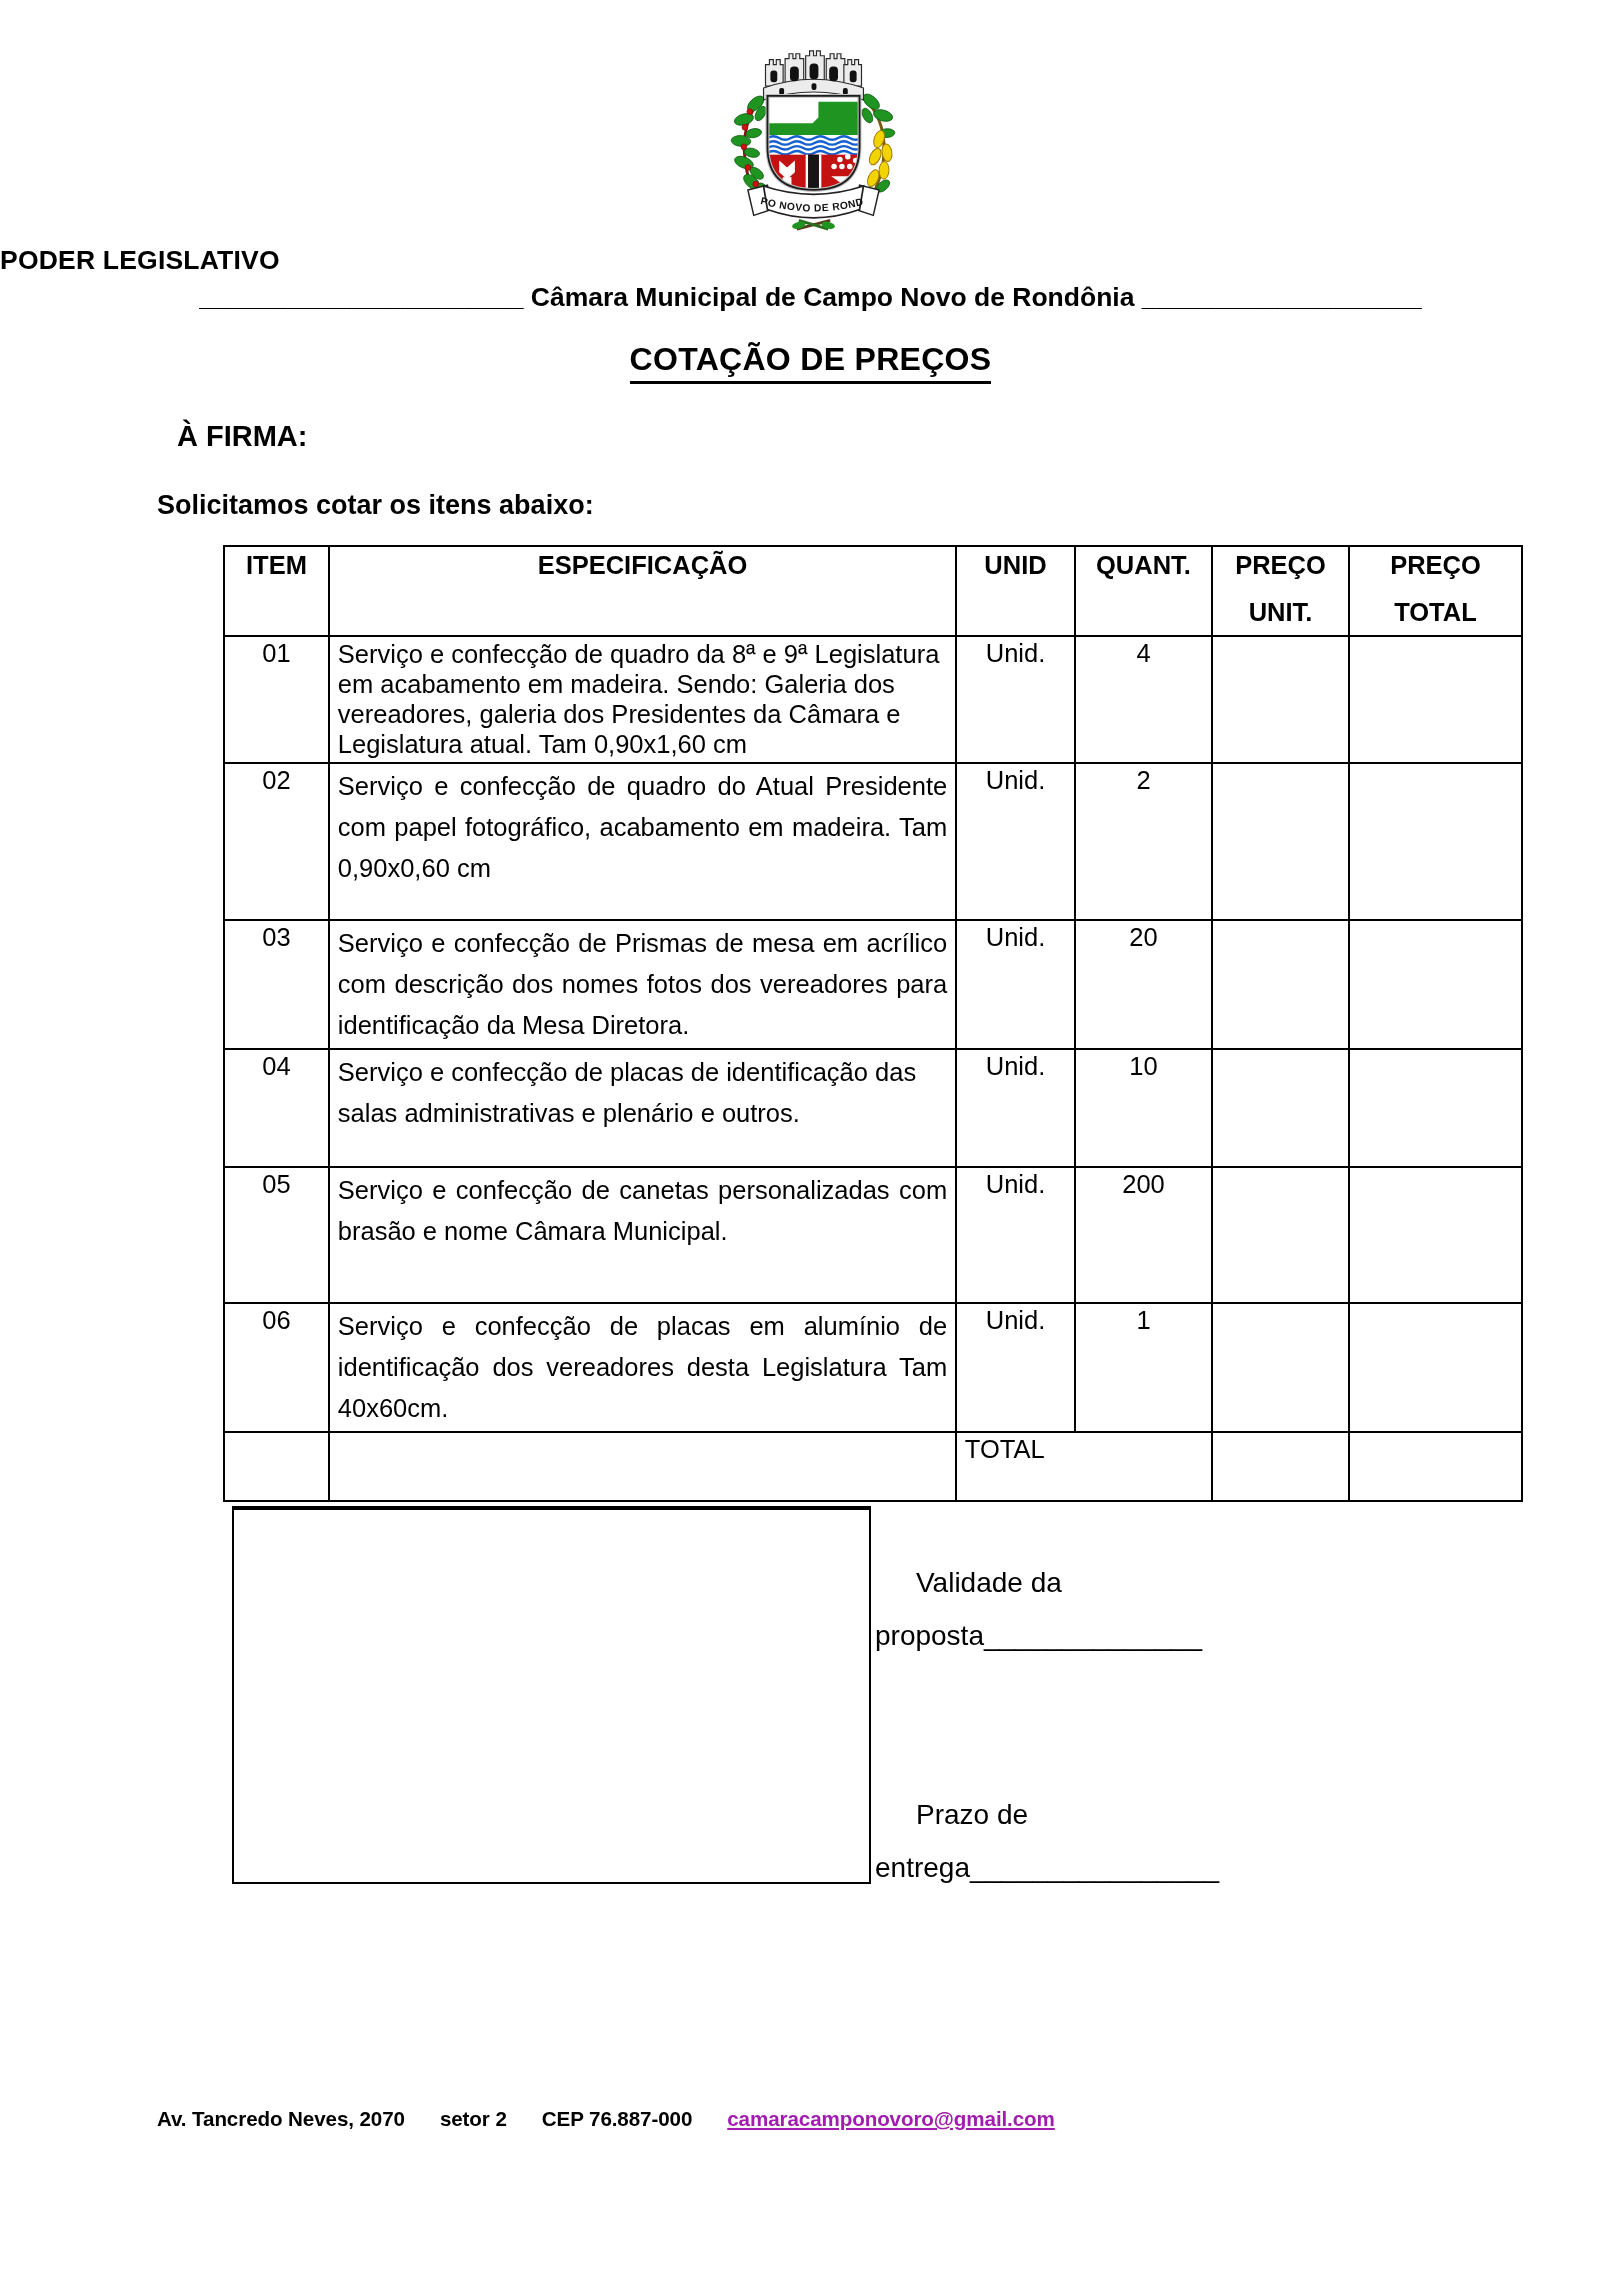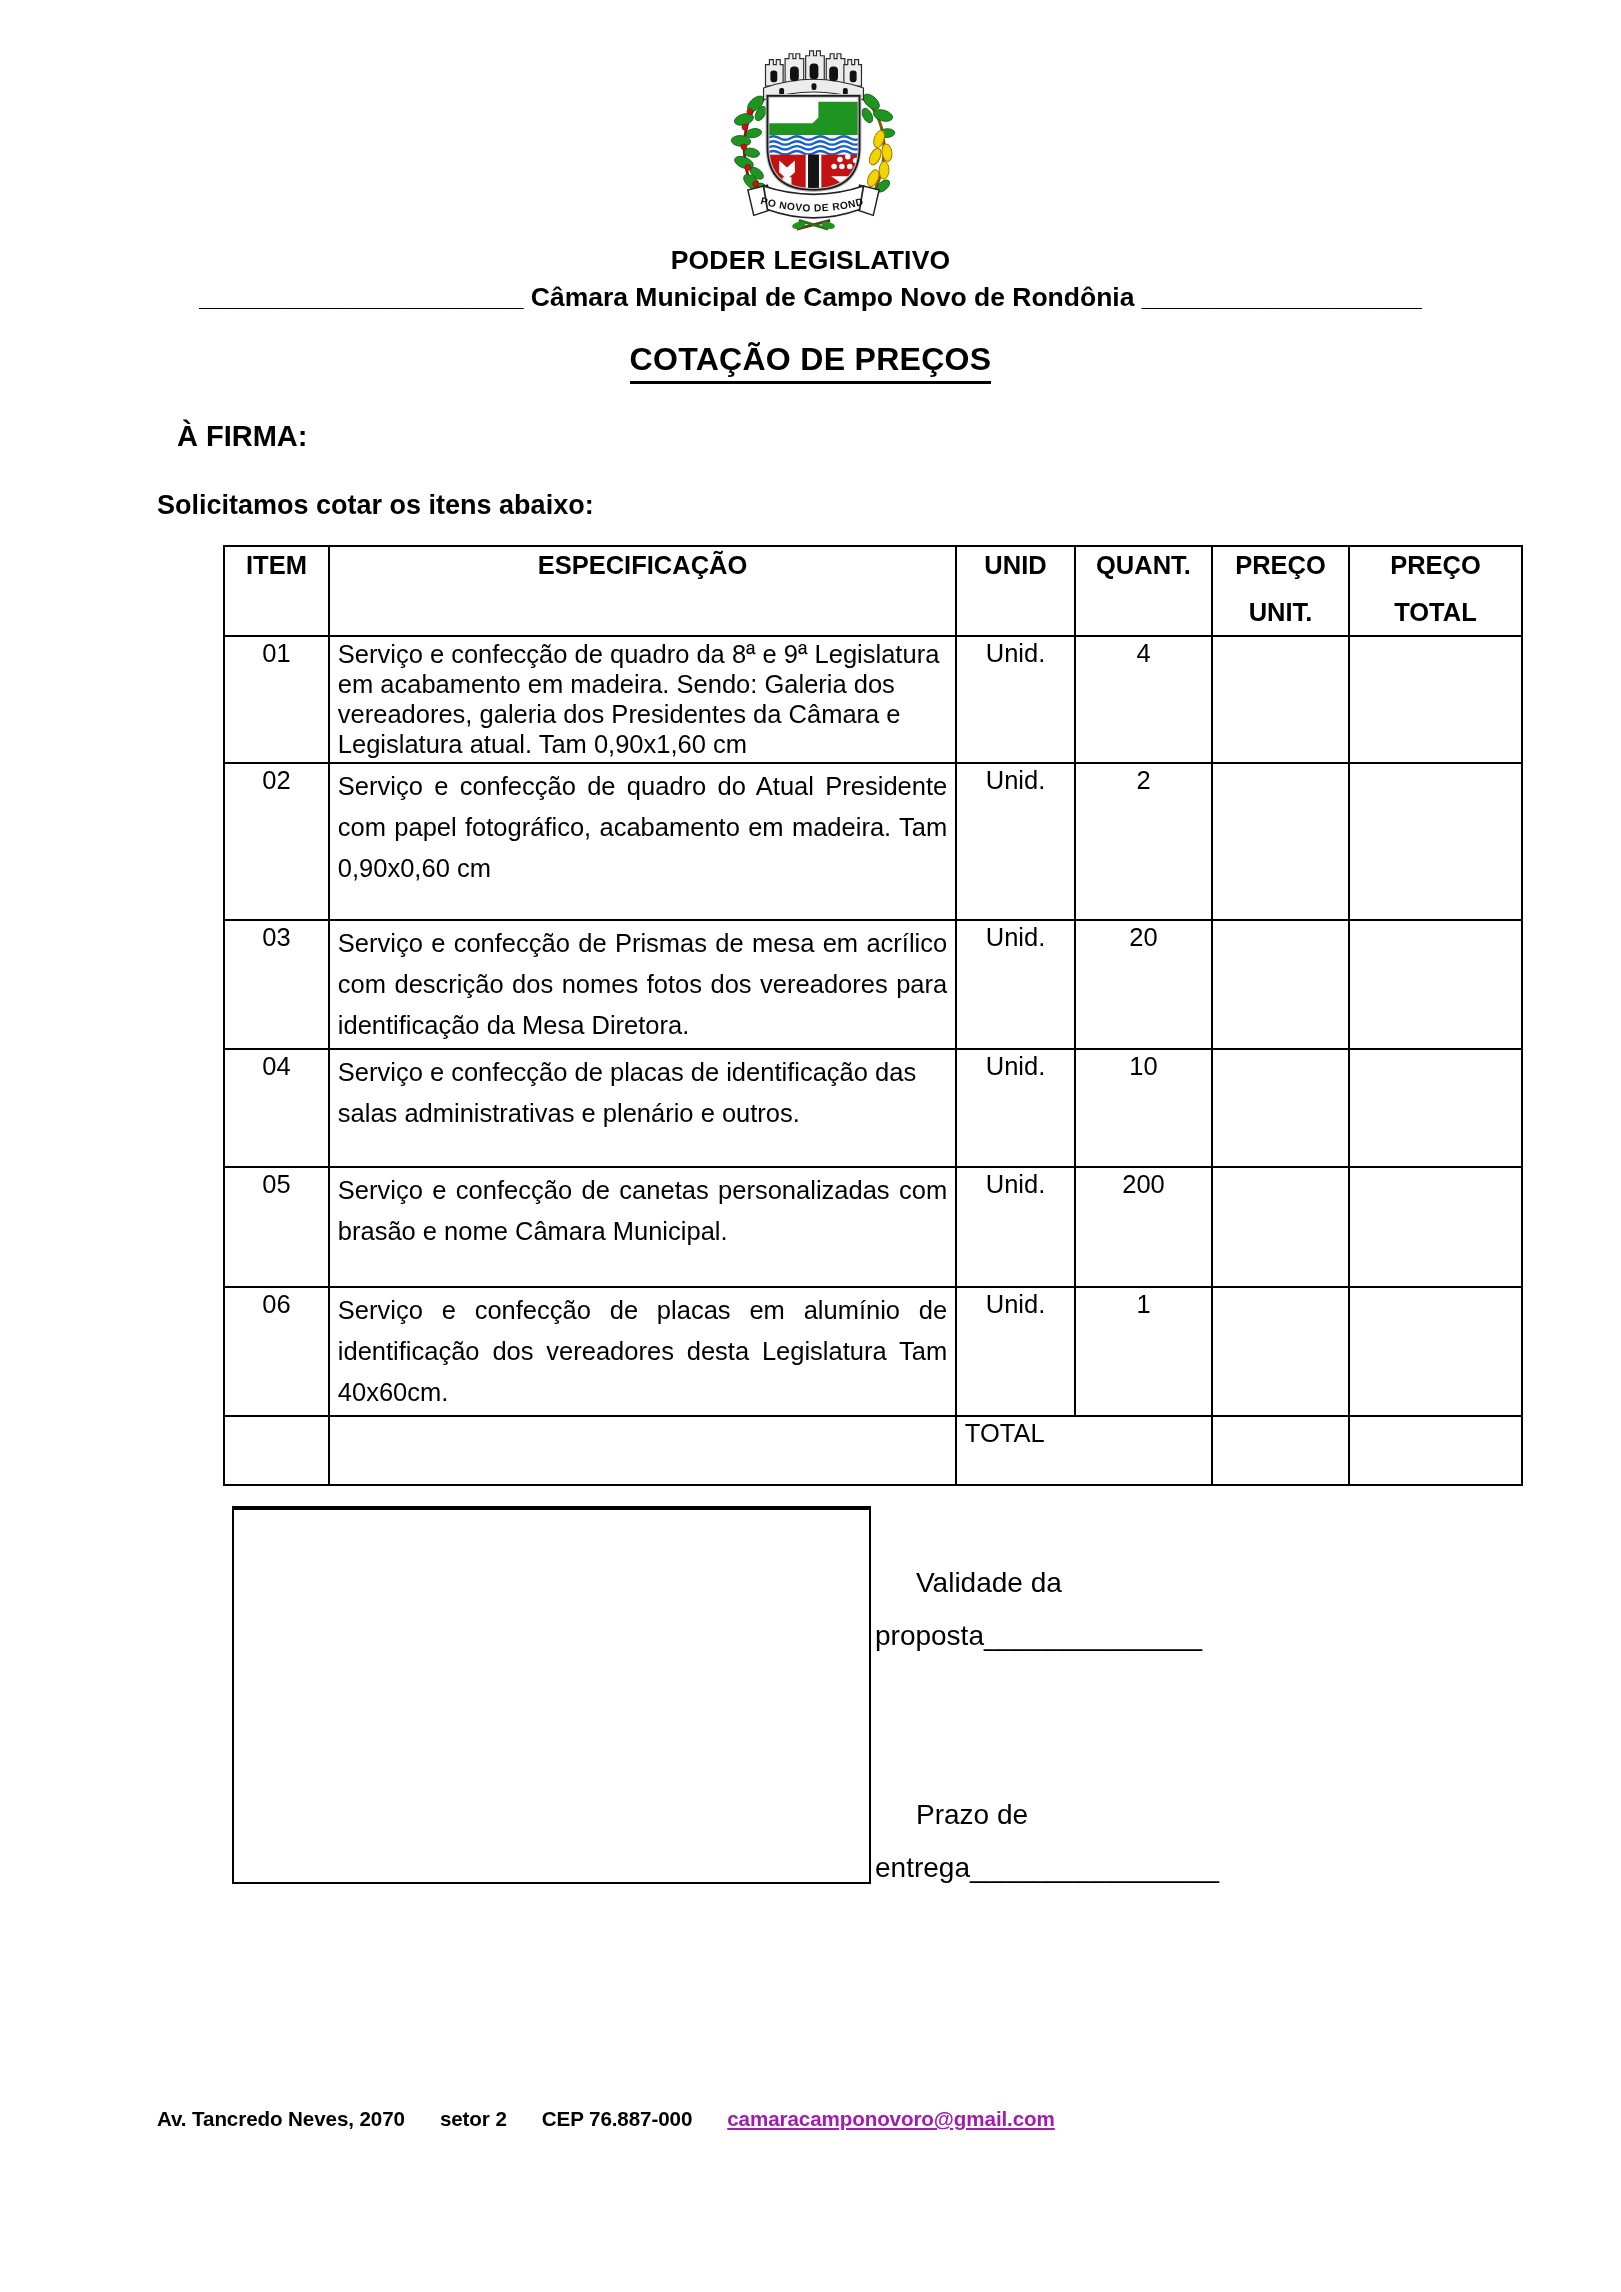--- a/index.html
+++ b/index.html
@@ -7,21 +7,21 @@
     position:relative;
     width:1621px;
     height:2293px;
     background:#ffffff;
     font-family:"Liberation Sans","DejaVu Sans",sans-serif;
     color:#000;
     overflow:hidden;
   }
   
   .crest{position:absolute;left:727px;top:43px;width:173px;height:192px;}
-  .org-line1{position:absolute;top:245px;left:0;width:100%;text-align:center;
+  .org-line1{position:absolute;top:245px;left:0;width:100%;text-align:left;
     font-size:26.5px;font-weight:bold;letter-spacing:0.2px;}
   .org-line2{position:absolute;top:282px;left:0;width:100%;text-align:center;
     font-size:26.5px;font-weight:bold;white-space:nowrap;}
   .doc-title-wrap{position:absolute;top:341px;left:0;width:100%;text-align:center;}
   .doc-title{display:inline-block;font-size:32px;font-weight:bold;
     border-bottom:3.9px solid #000;padding-bottom:3px;letter-spacing:0.3px;}
   .firm-label{position:absolute;top:420px;left:157px;font-size:29px;font-weight:bold;margin-left:20px;}
   .request-line{position:absolute;top:490px;left:157px;font-size:27px;font-weight:bold;}
 
   
@@ -233,21 +233,21 @@
 
     <tr style="height:118px">
       <td class="item">04</td>
       <td class="spec lh-wide">Serviço e confecção de placas de identificação das salas administrativas e plenário e outros.</td>
       <td class="unid">Unid.</td>
       <td class="quant">10</td>
       <td></td>
       <td></td>
     </tr>
 
-    <tr style="height:120px">
+    <tr style="height:136px">
       <td class="item">05</td>
       <td class="spec lh-wide just">Serviço e confecção de canetas personalizadas com brasão e nome Câmara Municipal.</td>
       <td class="unid">Unid.</td>
       <td class="quant">200</td>
       <td></td>
       <td></td>
     </tr>
 
     <tr style="height:119px">
       <td class="item">06</td>

